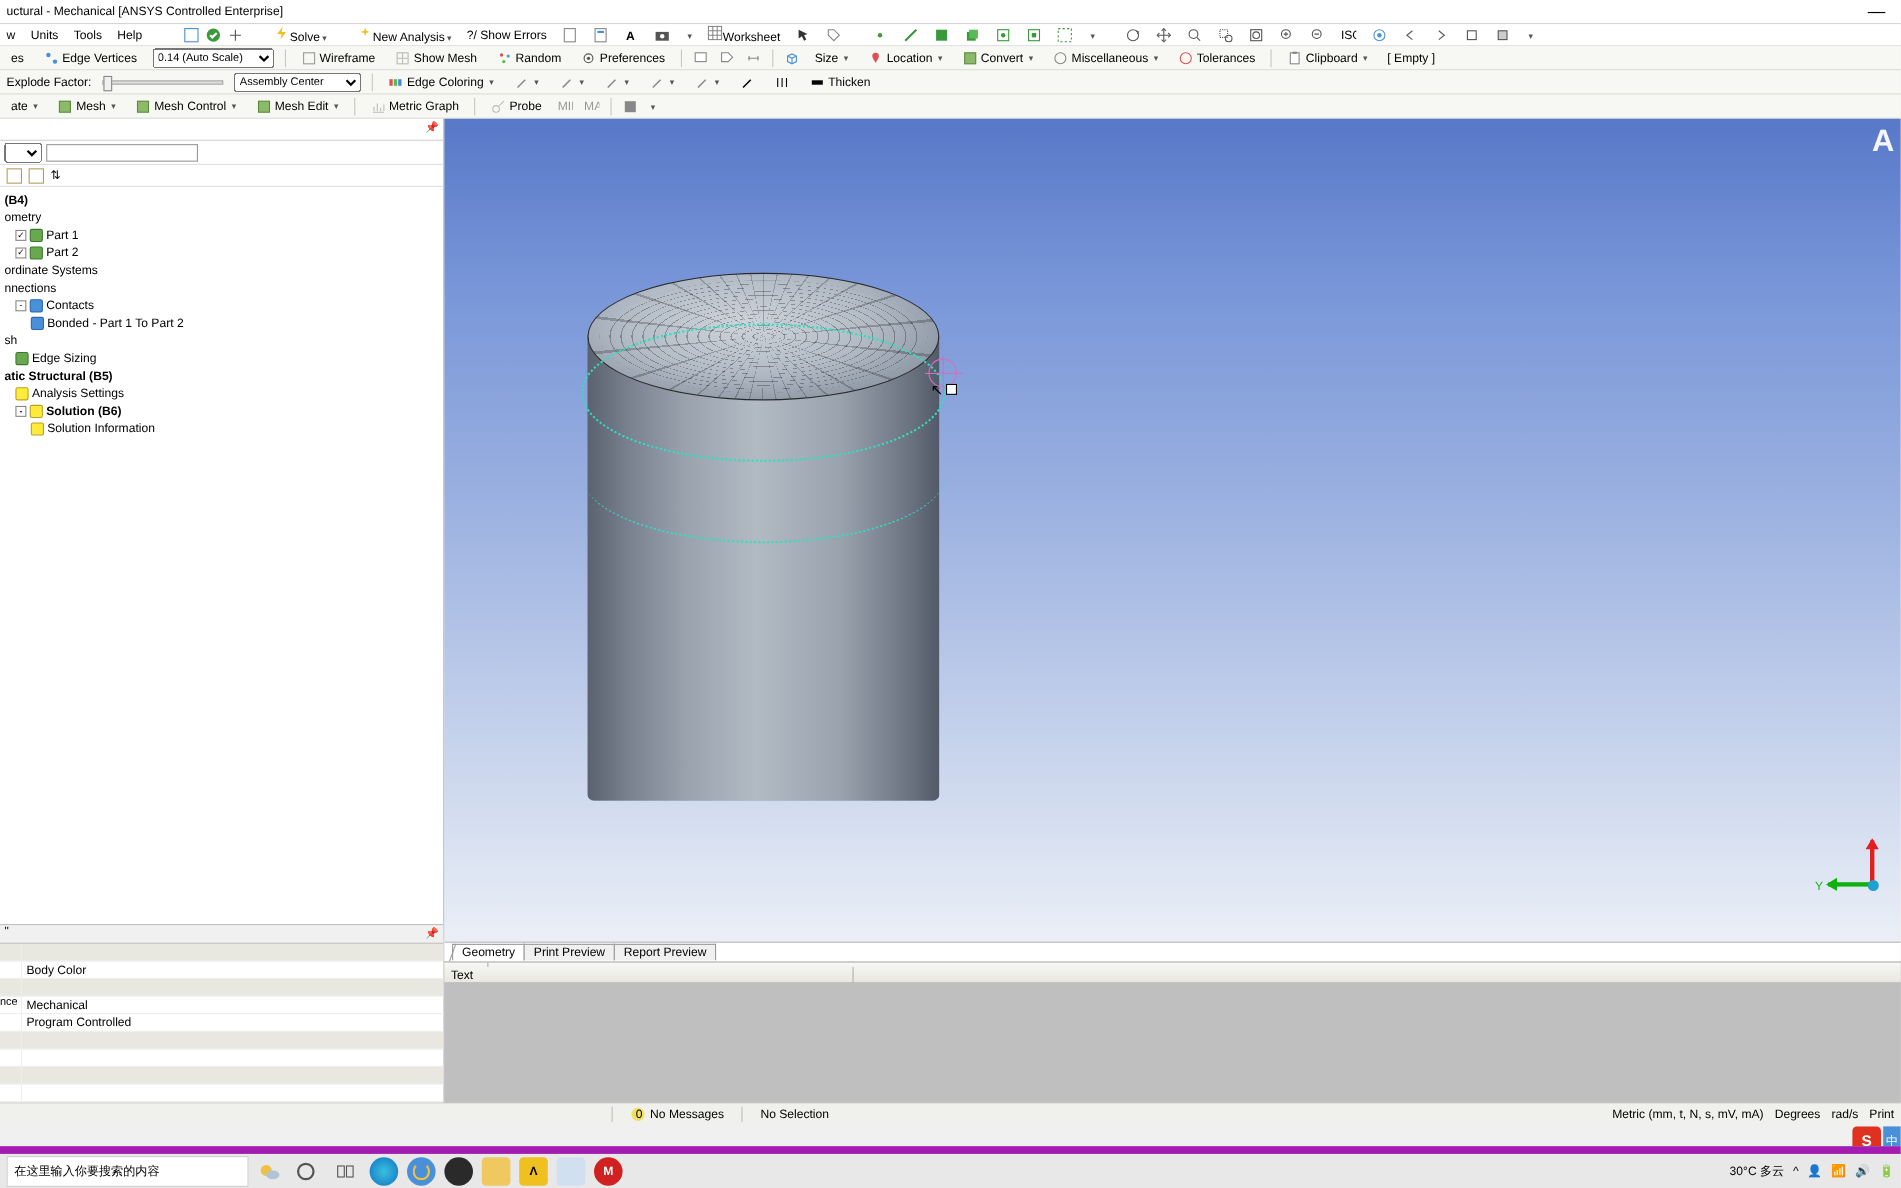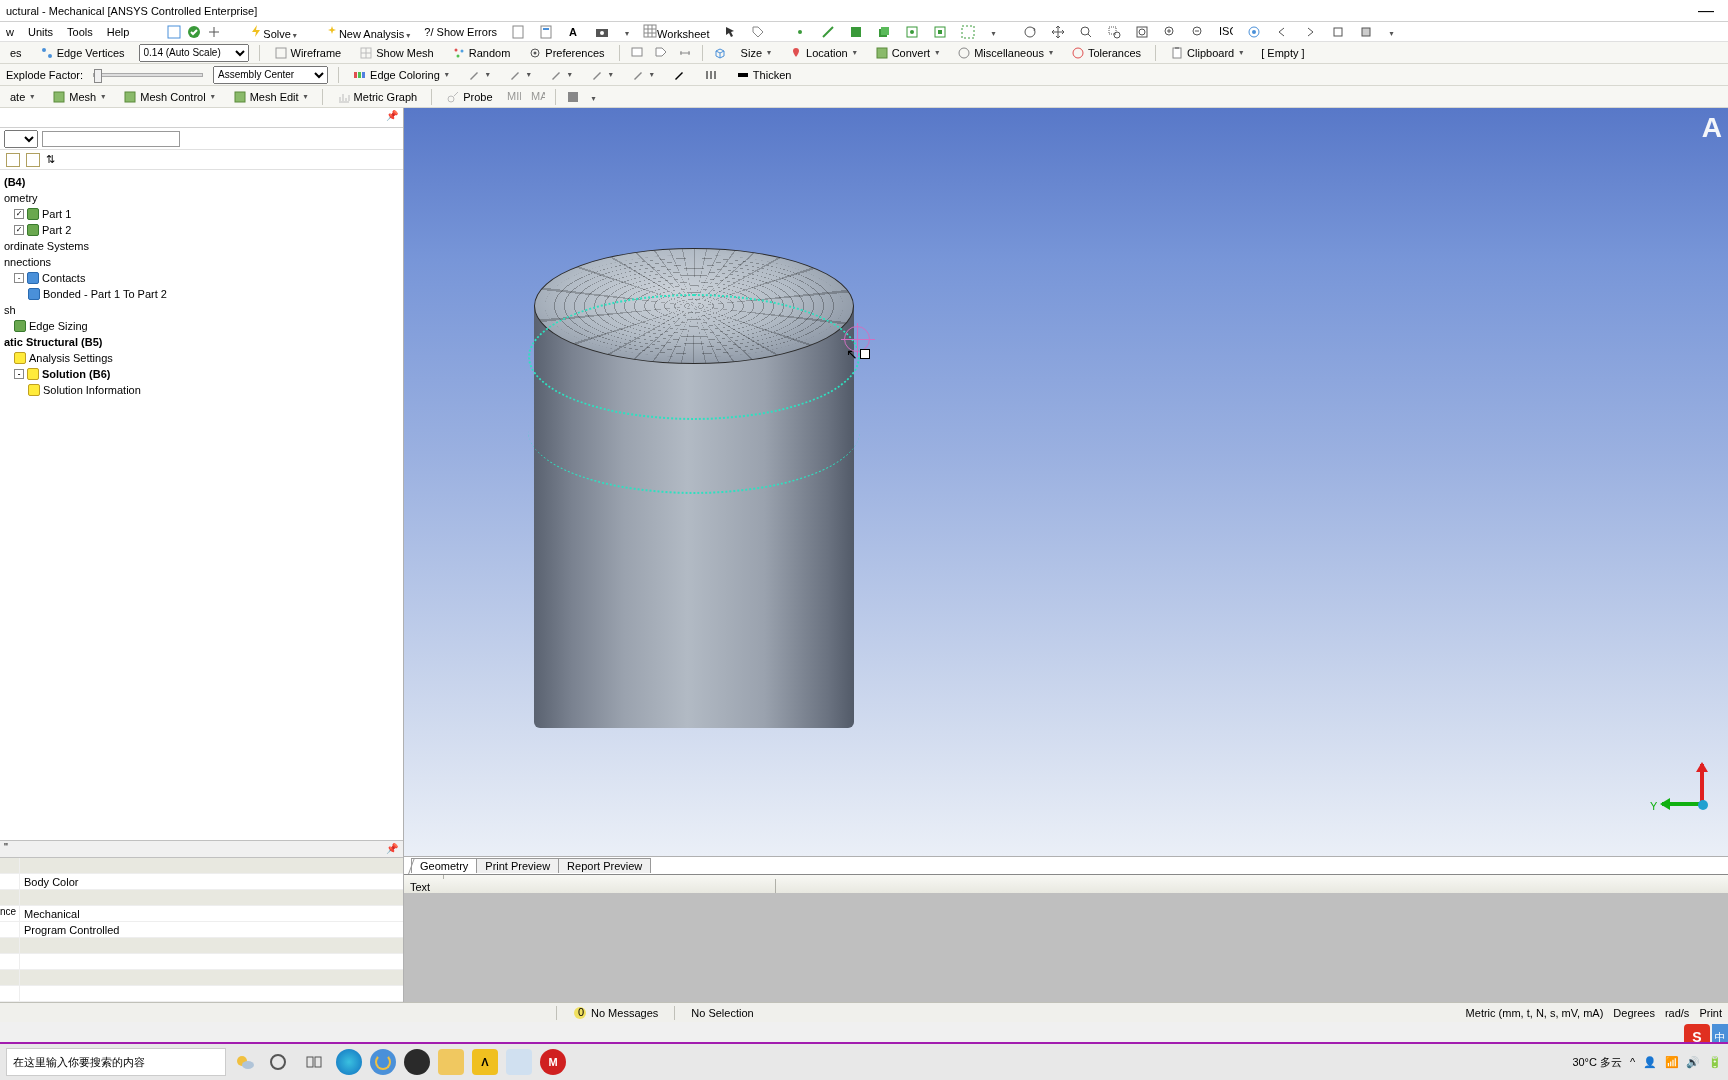--- a/index.html
+++ b/index.html
@@ -91,21 +91,21 @@
 .tabs .sl { width:8px; height:16px; border-right:1px solid #999; transform:skewX(-20deg);}
 .msgs { height:128px; background:#bfbfbf; border-top:1px solid #888; display:flex; flex-direction:column;}
 .msgs .hdr { height:18px; background:linear-gradient(#f8f8f4,#e4e4dc); padding:2px 6px; border-bottom:1px solid #b0b0a8;}
 .msgs .cols { display:flex; height:18px; background:linear-gradient(#f8f8f4,#e8e8e0);flex-direction:column;}
 .msgs .cols div { border-right:1px solid #b0b0a8; padding:2px 6px;}
 .msgs .body { flex:1; background:#bfbfbf;}
 .status { height:20px; background:#f0f0ec; border-top:1px solid #c0c0b8; display:flex; align-items:center; padding:0 6px; gap:12px;}
 .status .seg { display:flex; align-items:center; gap:4px; padding:0 4px;}
 .status .sep2 { width:1px; height:14px; background:#c0c0b8;}
 .status .r { margin-left:auto; display:flex; gap:10px;justify-content:center;}
-.taskbar { position:absolute; left:0; right:0; bottom:0; height:38px; background:#e8e8e8; border-top:2px solid #a21caf; display:flex; align-items:center; padding:0 6px; gap:8px;}
+.taskbar { position:absolute; left:0; right:0; bottom:0; height:38px; background:#e8e8e8; border-top:7px solid #a21caf; display:flex; align-items:center; padding:0 6px; gap:8px;}
 .taskbar .search { width:220px; height:28px; background:#fff; border:1px solid #ccc; display:flex; align-items:center; padding:0 6px; color:#888;}
 .taskbar .tb-ico { width:28px; height:28px; border-radius:3px; display:flex; align-items:center; justify-content:center;}
 .taskbar .tray { margin-left:auto; display:flex; align-items:center; gap:8px; color:#555;}
 .tb-app { width:26px; height:26px; border-radius:4px;}
 svg.icn { width:14px; height:14px; }
 .red-s { position:absolute; right:18px; bottom:30px; width:26px; height:26px; background:#e03020; border-radius:4px; color:#fff; font-weight:bold; display:flex; align-items:center; justify-content:center; font-size:14px;}
 </style>
 </head>
 <body>
 

